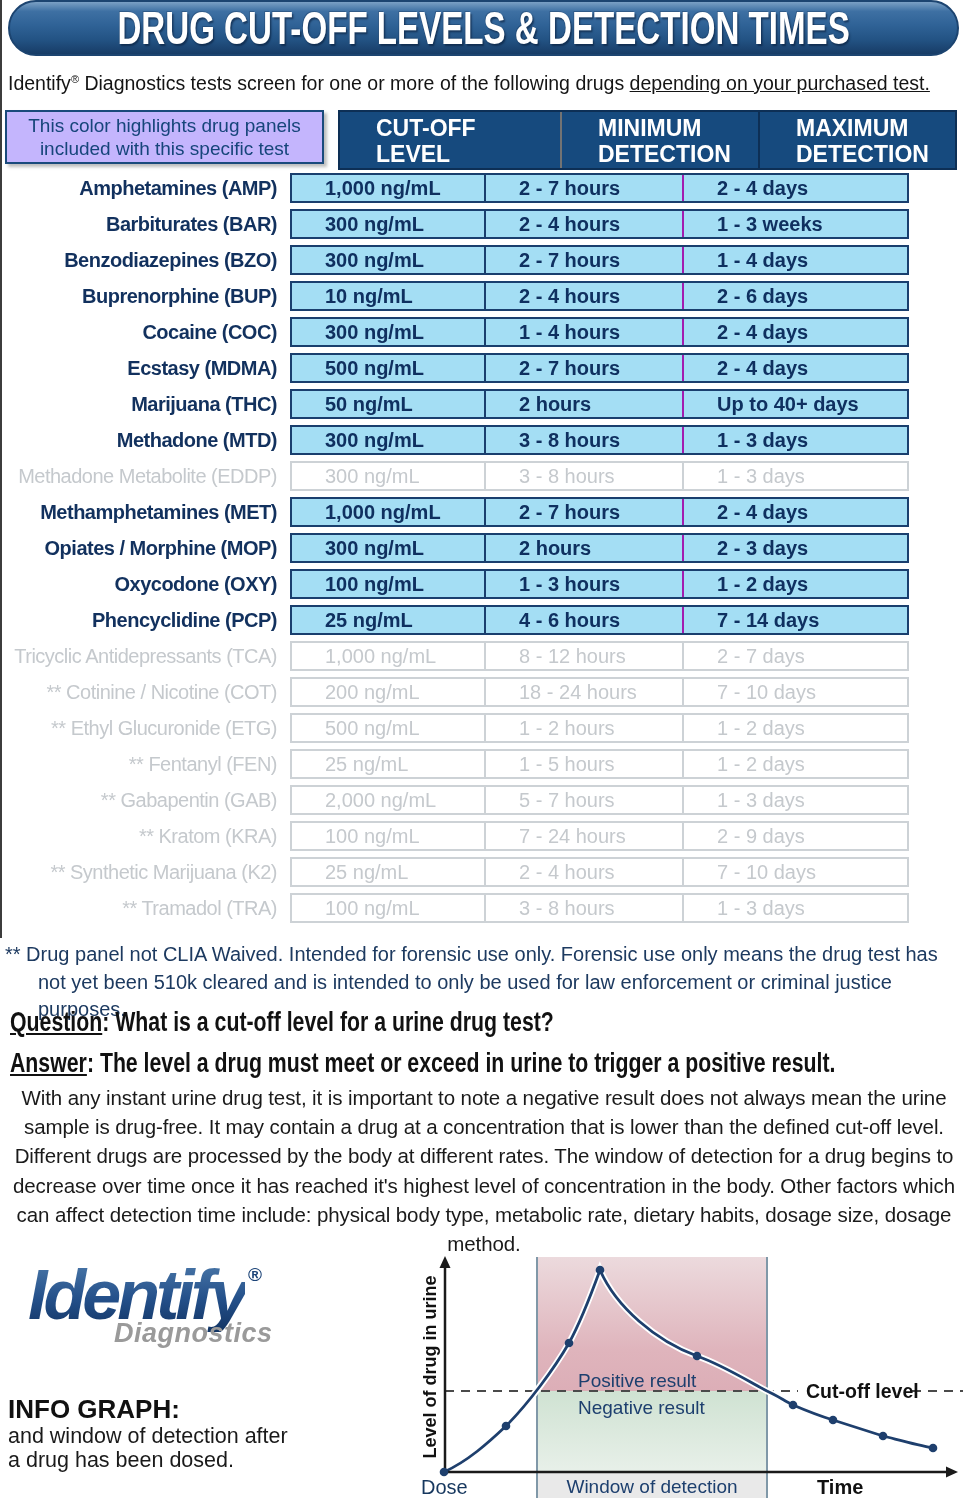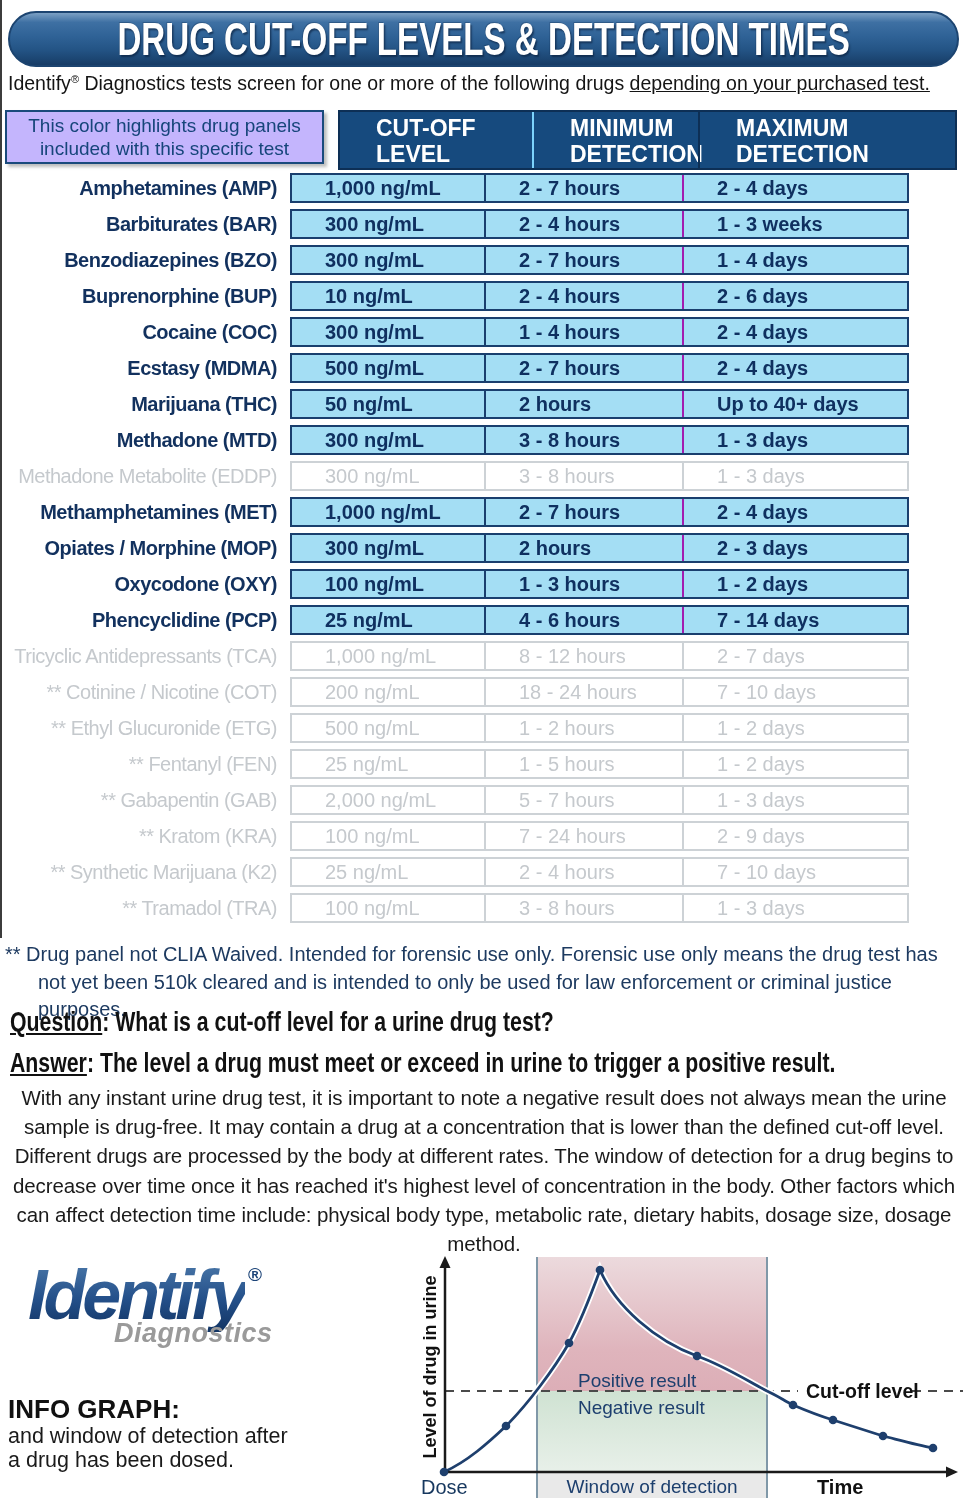--- a/index.html
+++ b/index.html
@@ -3,21 +3,21 @@
 <meta charset="utf-8">
 <style>
   html,body{margin:0;padding:0;}
   body{
     width:967px;height:1500px;position:relative;background:#ffffff;
     font-family:"Liberation Sans", sans-serif;overflow:hidden;color:#191919;
   }
   .edge-line{position:absolute;left:0;top:0;width:2px;height:938px;background:#3c3c3c;}
   
   .banner{
-    position:absolute;left:8px;top:11px;width:947px;height:52px;border-radius:28px;
+    position:absolute;left:8px;top:0;width:947px;height:52px;border-radius:28px;
     border:2px solid #1c4470;
     background:linear-gradient(180deg,#7ba0c4 0%,#3e70a3 18%,#2f6296 45%,#235384 72%,#173c66 100%);
     display:flex;align-items:center;justify-content:center;overflow:hidden;
   }
   .banner-title{
     color:#fff;font-weight:bold;font-size:46px;white-space:nowrap;letter-spacing:0px;
     transform:scaleX(0.72);transform-origin:center;
     text-shadow:2px 2px 2px rgba(8,28,56,0.6), -1px -1px 0 rgba(8,28,56,0.25);
   }
   
@@ -30,22 +30,22 @@
     border:2px solid #1a4a7c;box-shadow:3px 3px 3px rgba(110,110,110,0.45);
     display:flex;flex-direction:column;justify-content:center;align-items:center;
     color:#16457a;font-size:19px;line-height:23px;text-align:center;
   }
   
   .table{position:absolute;left:0;top:110px;width:957px;}
   .header-row{display:flex;height:60px;}
   .header-spacer{width:338px;}
   .header-cells{width:619px;display:flex;background:#164a7e;border:2px solid #0d2f55;box-sizing:border-box;}
   .hcell{box-sizing:border-box;color:#ffffff;font-weight:bold;font-size:23px;line-height:26px;padding:3px 0 0 36px;}
-  .hcell.h1{width:192px;}
-  .hcell.h2{width:166px;border-left:2px solid #7dd3fc;}
+  .hcell.h1{width:220px;}
+  .hcell.h2{width:198px;border-left:2px solid #737373;}
   .hcell.h3{flex:1;border-left:2px solid #0d2f55;}
   .rows{margin-top:3px;}
   .row{display:flex;height:30px;margin-bottom:6px;}
   .row .name{
     width:290px;box-sizing:border-box;text-align:right;padding-right:13px;
     font-weight:bold;font-size:20px;line-height:30px;letter-spacing:-0.5px;
     color:#12315e;white-space:nowrap;
   }
   .row .vals{width:619px;display:flex;box-sizing:border-box;border:2px solid #1a3f6e;background:#a4def4;}
   .row .cell{box-sizing:border-box;font-weight:bold;font-size:20px;line-height:26px;padding-left:33px;color:#0f3060;white-space:nowrap;}

